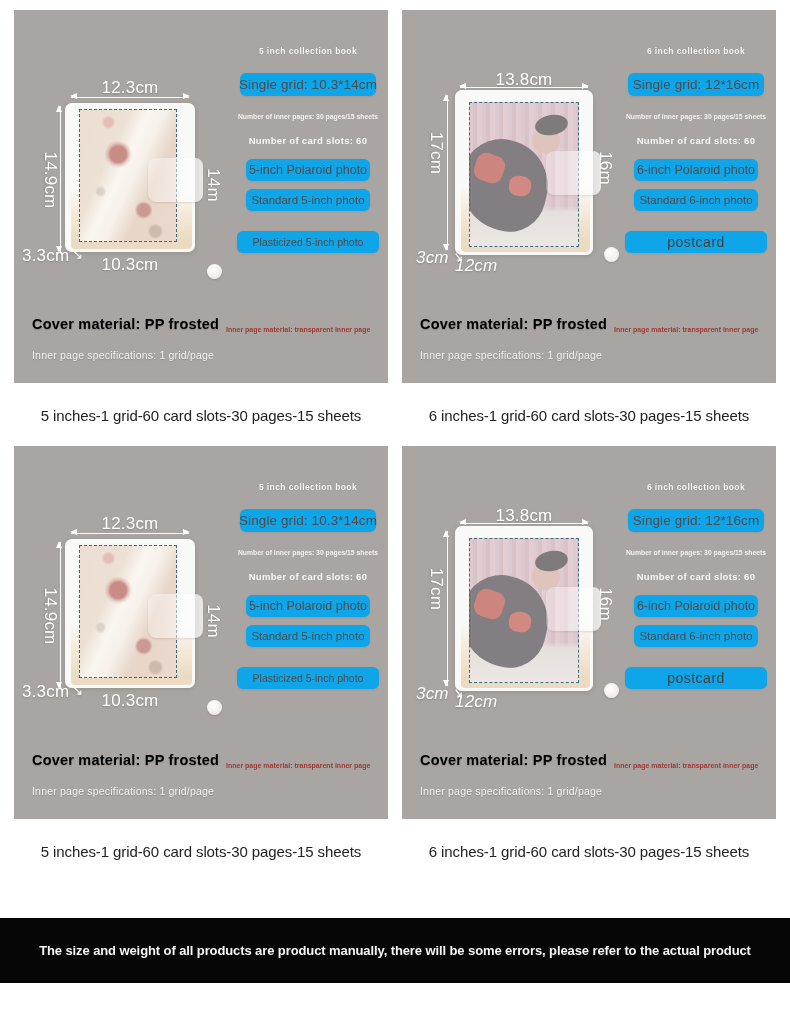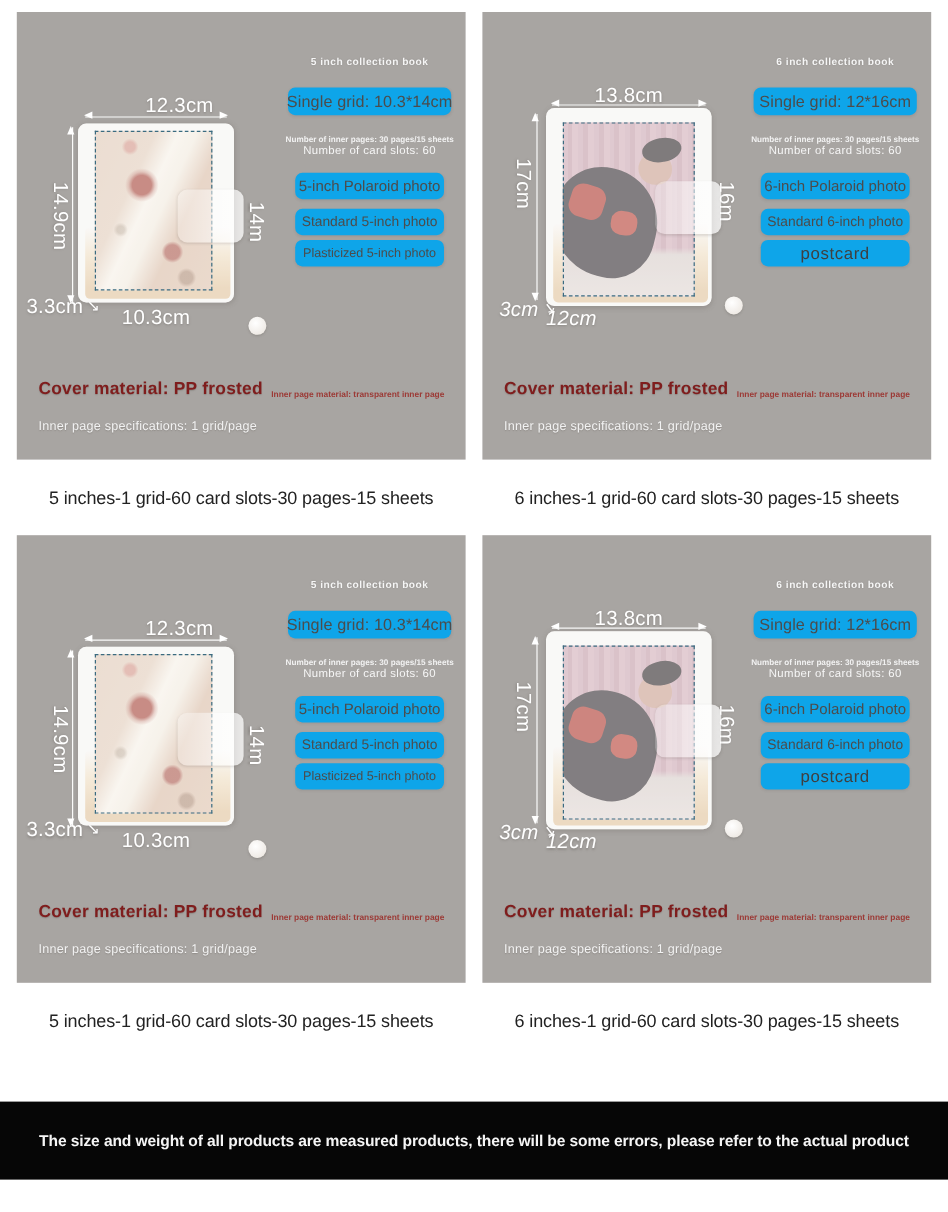--- a/index.html
+++ b/index.html
@@ -72,21 +72,21 @@
   }
   .snap {
     position:absolute; width:15px; height:15px; border-radius:50%;
     background:radial-gradient(circle at 40% 35%, #ffffff, #e9e3dc);
     box-shadow:0 1px 2px rgba(90,85,80,0.3);
   }
   
   .v5 .album     { left:51px; top:93px;  width:130px; height:149px; }
   .v5 .photo, .v5 .dashed { left:14px; top:6px;  width:98px;  height:133px; }
   .v5 .snap      { left:142px; top:161px; }
-  .v5 .dim-top   { left:34px; top:68px;  width:130px; text-align:right; }
+  .v5 .dim-top   { left:51px; top:68px;  width:130px; text-align:center; }
   .v5 .h-arrow   { left:57px; top:87px;  width:118px; }
   .v5 .v-arrow   { left:46px; top:96px;  height:146px; }
   .v5 .dim-left  { left:36px; top:170px; }
   .v5 .dim-right { left:199px; top:175px; }
   .v5 .dim-spine { left:8px;  top:236px; }
   .v5 .dim-bottom{ left:51px; top:245px; width:130px; text-align:center; }
   .v6 .album     { left:53px; top:80px;  width:138px; height:165px; }
   .v6 .photo, .v6 .dashed { left:14px; top:12px; width:110px; height:145px; }
   .v6 .snap      { left:149px; top:157px; }
   .v6 .dim-top   { left:53px; top:60px;  width:138px; text-align:center; }
@@ -106,29 +106,29 @@
     font-size:8.5px; font-weight:bold; color:#f6f6f6; letter-spacing:0.4px;
     text-shadow:0 0 1px rgba(90,85,80,0.4); white-space:nowrap;
   }
   .pill {
     background:#0ea5e9; border-radius:6px; color:#4c4c4c;
     display:flex; align-items:center; justify-content:center; white-space:nowrap;
     box-shadow:0 1px 2px rgba(80,75,70,0.12);
   }
   .pill1 { margin-top:17px; width:136px; height:23px; font-size:13.5px; letter-spacing:0.1px; }
   .spec-small { margin-top:17px; font-size:6.8px; font-weight:bold; color:#f2f2f2; white-space:nowrap; }
-  .spec-med   { font-size:9.5px; font-weight:normal; color:#f6f6f6; letter-spacing:0.3px; white-space:nowrap; }
+  .spec-med   { margin-top:15px; font-size:9.5px; font-weight:bold; color:#f6f6f6; letter-spacing:0.3px; white-space:nowrap; }
   .pill2 { margin-top:13px; width:124px; height:22px; font-size:12.5px; }
   .pill3 { margin-top:8px;  width:124px; height:22px; font-size:11.5px; }
-  .pill4 { margin-top:4px;  width:124px; height:22px; font-size:10.5px; }
+  .pill4 { margin-top:20px;  width:142px; height:22px; font-size:10.5px; }
   .v6 .pill4 { font-size:14px; letter-spacing:0.5px; color:#3f3f3f; }
   
   .cover-mat {
     position:absolute; left:18px; top:306px; font-size:14.5px; font-weight:bold;
-    color:#7f1d1d; letter-spacing:0.2px; text-shadow:0 1px 1px rgba(100,95,90,0.4);
+    color:#000000; letter-spacing:0.2px; text-shadow:0 1px 1px rgba(100,95,90,0.4);
   }
   .inner-mat { position:absolute; left:212px; top:316px; font-size:7px; font-weight:bold; color:#9c3a36; }
   .inner-spec {
     position:absolute; left:18px; top:339px; font-size:10.5px; font-weight:normal;
     color:#f2f2f2; letter-spacing:0.2px; text-shadow:0 1px 1px rgba(100,95,90,0.35);
   }
   
   .caption {
     position:absolute; width:374px; text-align:center; font-size:15px; color:#222222;
     letter-spacing:-0.1px;
@@ -274,14 +274,14 @@
   </div>
   <div class="cover-mat">Cover material: PP frosted</div>
   <div class="inner-mat">Inner page material: transparent inner page</div>
   <div class="inner-spec">Inner page specifications: 1 grid/page</div>
 </section>
 
 <div class="caption" style="left:14px;top:843px">5 inches-1 grid-60 card slots-30 pages-15 sheets</div>
 <div class="caption" style="left:402px;top:843px">6 inches-1 grid-60 card slots-30 pages-15 sheets</div>
 
 <div class="footer">
-  <span class="footer-text">The size and weight of all products are measured products, there will be some errors, please refer to the actual product</span>
+  <span class="footer-text">The size and weight of all products are product manually, there will be some errors, please refer to the actual product</span>
 </div>
 
 </body></html>

